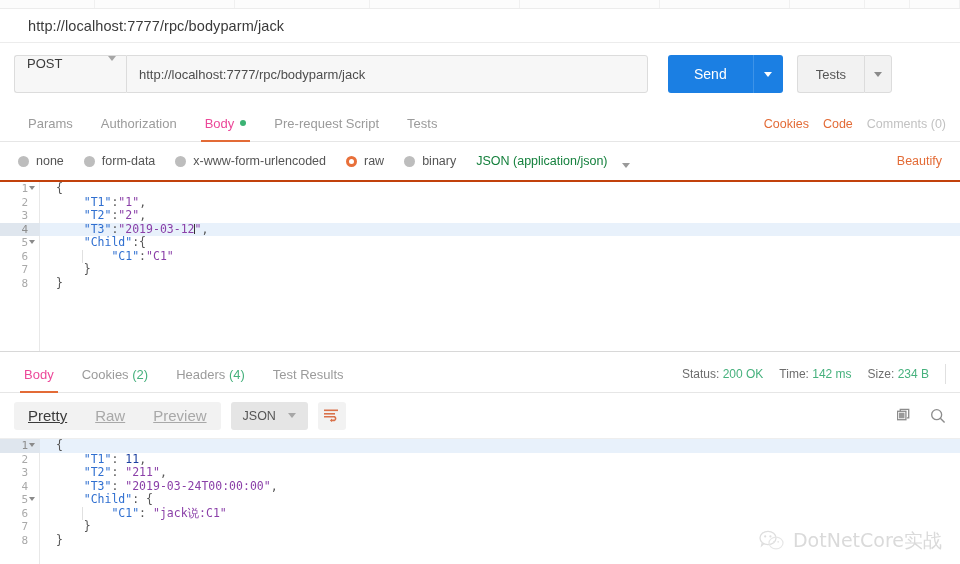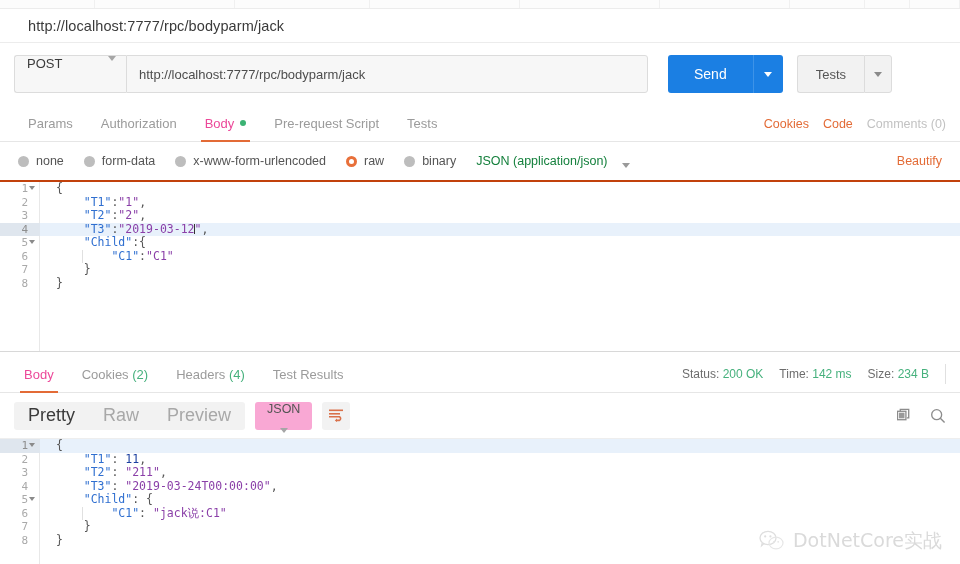--- a/index.html
+++ b/index.html
@@ -202,28 +202,28 @@
   
   .resp-toolbar {
     position: absolute; top: 393px; left: 0; width: 960px; height: 45px;
     display: flex; align-items: center; padding: 0 14px; background: #fff;
   }
   .seg {
     display: flex; background: #f2f2f2; border-radius: 3px; overflow: hidden;
     height: 28px; align-items: stretch;
   }
   .seg span {
-    display: flex; align-items: center; padding: 0 14px; font-size: 18px;
-    color: #a8a8a8; cursor: pointer;
+    display: flex; align-items: center; padding: 0 14px; font-size: 15px;
+    color: #a8a8a8; cursor: pointer; text-decoration: underline;
   }
   .seg span.active { color: #3b3b3b; }
   .fmt-select {
-    display: flex; align-items: center; gap: 12px; background: #f9a8d4;
+    display: flex; align-items: center; gap: 12px; background: #e5e5e5;
     border-radius: 3px; height: 28px; padding: 0 12px; margin-left: 10px;
-    font-size: 12.5px; color: #555; cursor: pointer; flex-direction: column;
+    font-size: 12.5px; color: #555; cursor: pointer;
   }
   .wrap-btn {
     margin-left: 10px; width: 28px; height: 28px; background: #f2f2f2;
     border-radius: 3px; display: flex; align-items: center;
     justify-content: center; cursor: pointer;
   }
   .tool-right { margin-left: auto; display: flex; align-items: center; gap: 18px; }
 
   
   #resp-editor {

